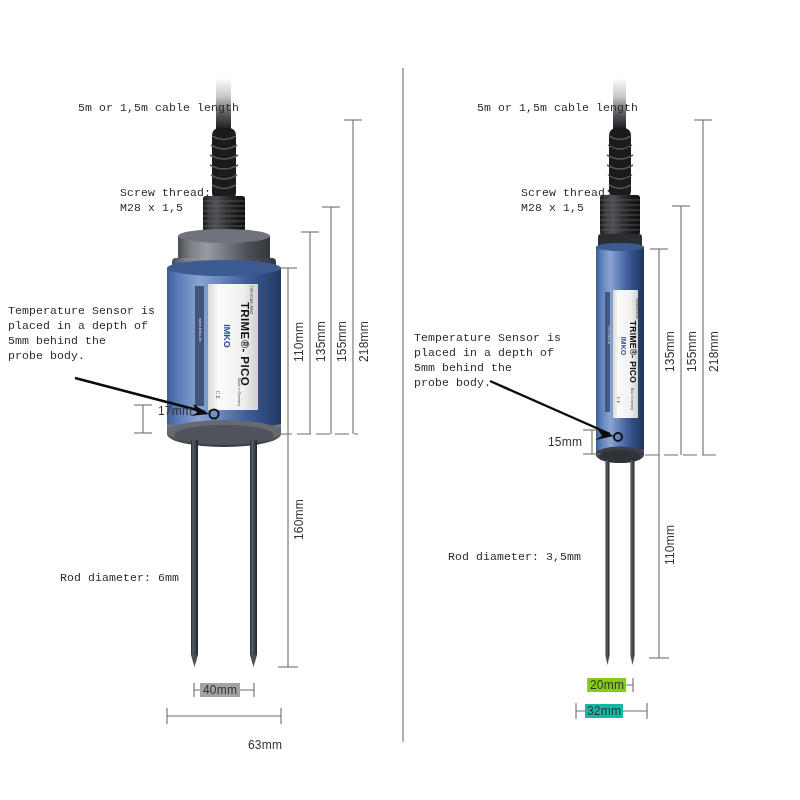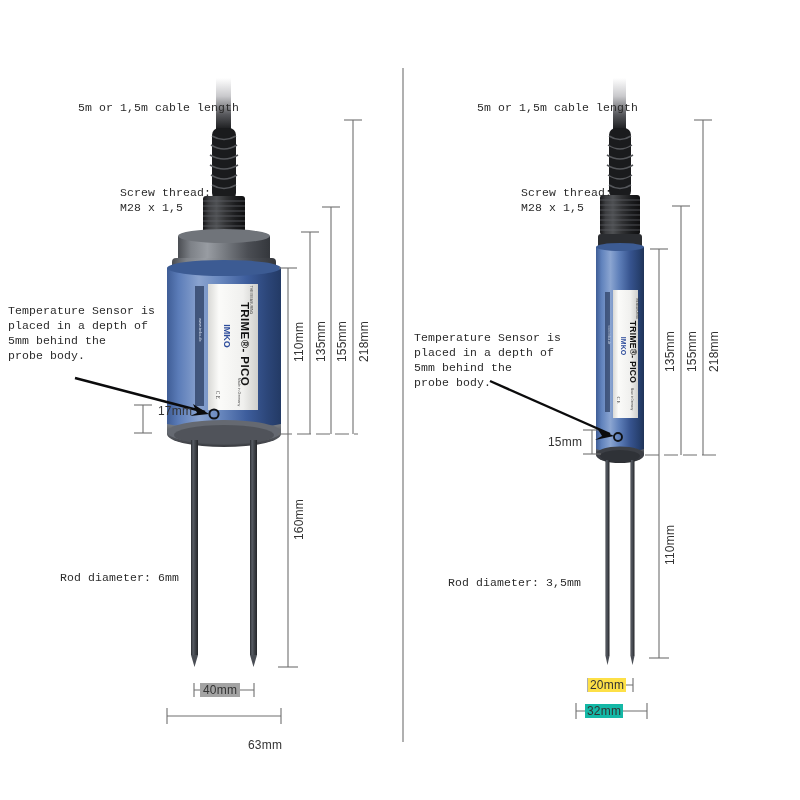--- a/index.html
+++ b/index.html
@@ -332,25 +332,25 @@
   <div class="anno" style="left:477px;top:100px;">5m or 1,5m cable length</div>
 
   <div class="anno" style="left:521px;top:185px;">Screw thread:
 M28 x 1,5</div>
 
   <div class="anno" style="left:414px;top:330px;width:180px;">Temperature Sensor is
 placed in a depth of
 5mm behind the
 probe body.</div>
 
-  <div class="anno" style="left:448px;top:575px;">Rod diameter: 3,5mm</div>
+  <div class="anno" style="left:448px;top:549px;">Rod diameter: 3,5mm</div>
 
   <div class="dimlabel" style="left:548px;top:435px;">15mm</div>
 
   <div class="dimlabel vert" style="left:663px;top:372px;">135mm</div>
   <div class="dimlabel vert" style="left:685px;top:372px;">155mm</div>
   <div class="dimlabel vert" style="left:707px;top:372px;">218mm</div>
   <div class="dimlabel vert" style="left:663px;top:565px;">110mm</div>
 
-  <div class="dimlabel" style="left:588px;top:678px;background:#fde047;padding:0 2px;">20mm</div>
+  <div class="dimlabel" style="left:588px;top:678px;background:#84cc16;padding:0 2px;">20mm</div>
   <div class="dimlabel" style="left:585px;top:704px;background:#14b8a6;padding:0 2px;">32mm</div>
 
 </div>
 
 </body></html>

